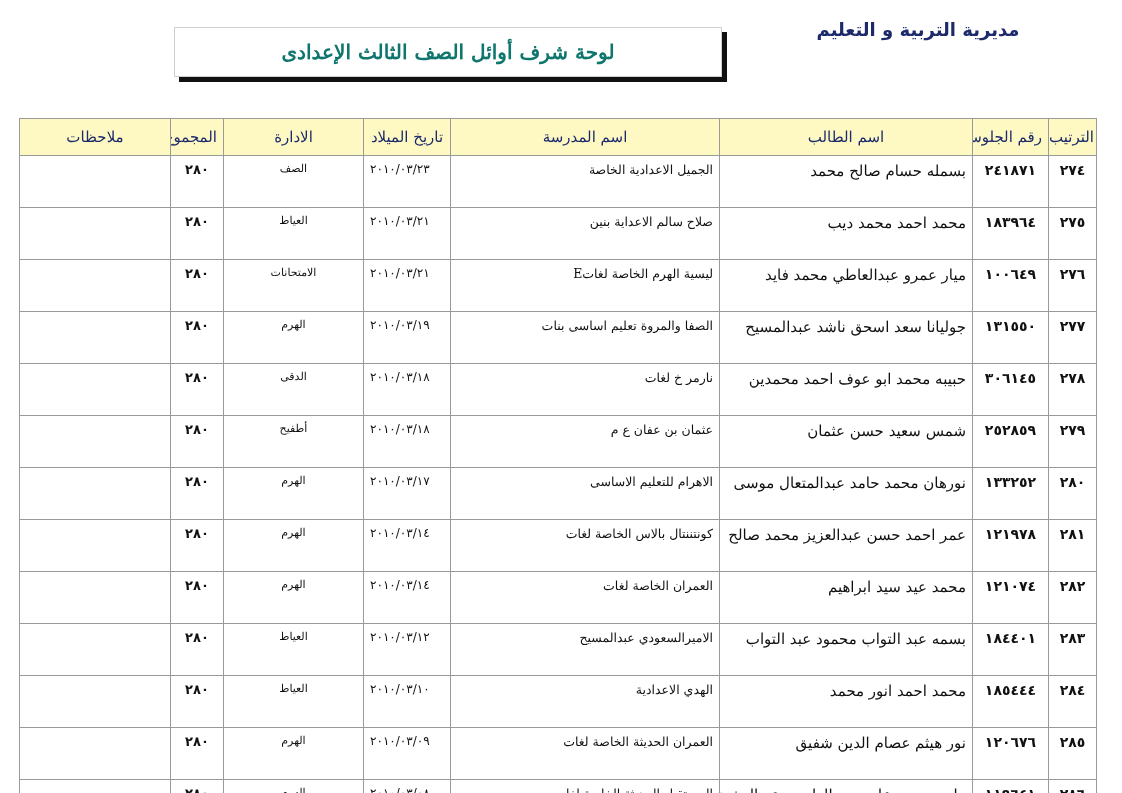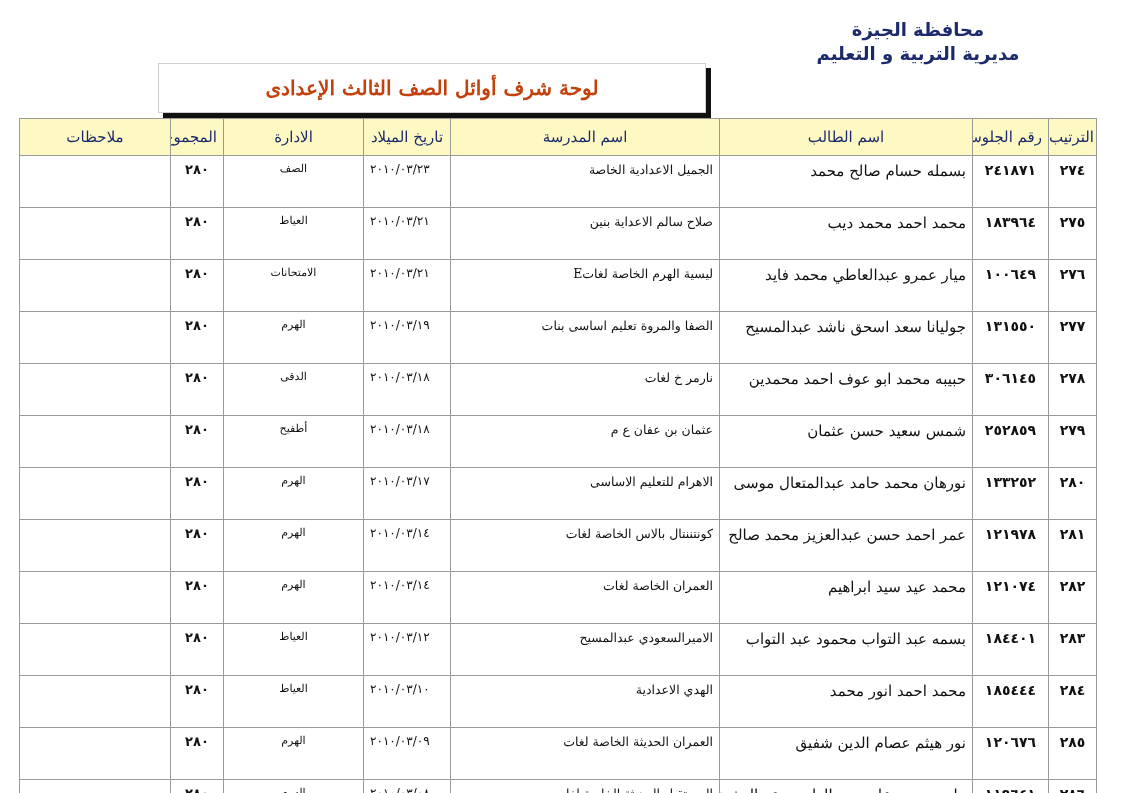--- a/index.html
+++ b/index.html
@@ -12,26 +12,26 @@
       direction: rtl; text-align: center;
       font-family: "DejaVu Sans", sans-serif; font-weight: bold;
       color: #1c2a6b; line-height: 24px;
     }
     .org-header div { white-space: nowrap; }
     .org-header .l1 { font-size: 18px; }
     .org-header .l2 { font-size: 18px; }
     .org-header .l3 { font-size: 17px; }
 
     .title-box {
-      position: absolute; left: 158px; top: 27px; width: 546px; height: 48px;
+      position: absolute; left: 174px; top: 27px; width: 546px; height: 48px;
       border: 1px solid #cfcfcf; background: #fff;
       box-shadow: 5px 5px 0 0 #111;
       display: flex; align-items: center; justify-content: center;
       direction: rtl;
-      font-family: "DejaVu Serif", serif; font-weight: bold; font-size: 20px; color: #c2410c; margin-top: 36px;
+      font-family: "DejaVu Serif", serif; font-weight: bold; font-size: 20px; color: #0f766e;
     }
 
     table.honor {
       position: absolute; left: 19px; top: 118px;
       border-collapse: collapse; direction: rtl; table-layout: fixed;
       width: 1077px;
     }
     table.honor th, table.honor td {
       border: 1px solid #9a9a9a; padding: 0 6px; overflow: hidden; white-space: nowrap;
     }
@@ -49,21 +49,20 @@
     td.c-school { text-align: right; font-size: 12.5px; }
     td.c-dob { text-align: left; direction: ltr; font-family: "DejaVu Sans", sans-serif; font-size: 12px; padding-left: 4px; padding-right: 2px; }
     td.c-admin { text-align: center; font-size: 11px; }
     td.c-total { text-align: center; font-family: "DejaVu Sans", sans-serif; font-weight: bold; font-size: 13px; }
     td.c-notes { text-align: center; }
   </style>
 </head>
 <body>
 
 <div class="org-header">
-  <div class="l1">محافظة الجيزة</div>
   <div class="l2">مديرية التربية و التعليم</div>
 </div>
 
 <div class="title-box">لوحة شرف أوائل الصف الثالث الإعدادى</div>
 
 <table class="honor">
   <colgroup>
     <col style="width:48px">
     <col style="width:76px">
     <col style="width:253px">

